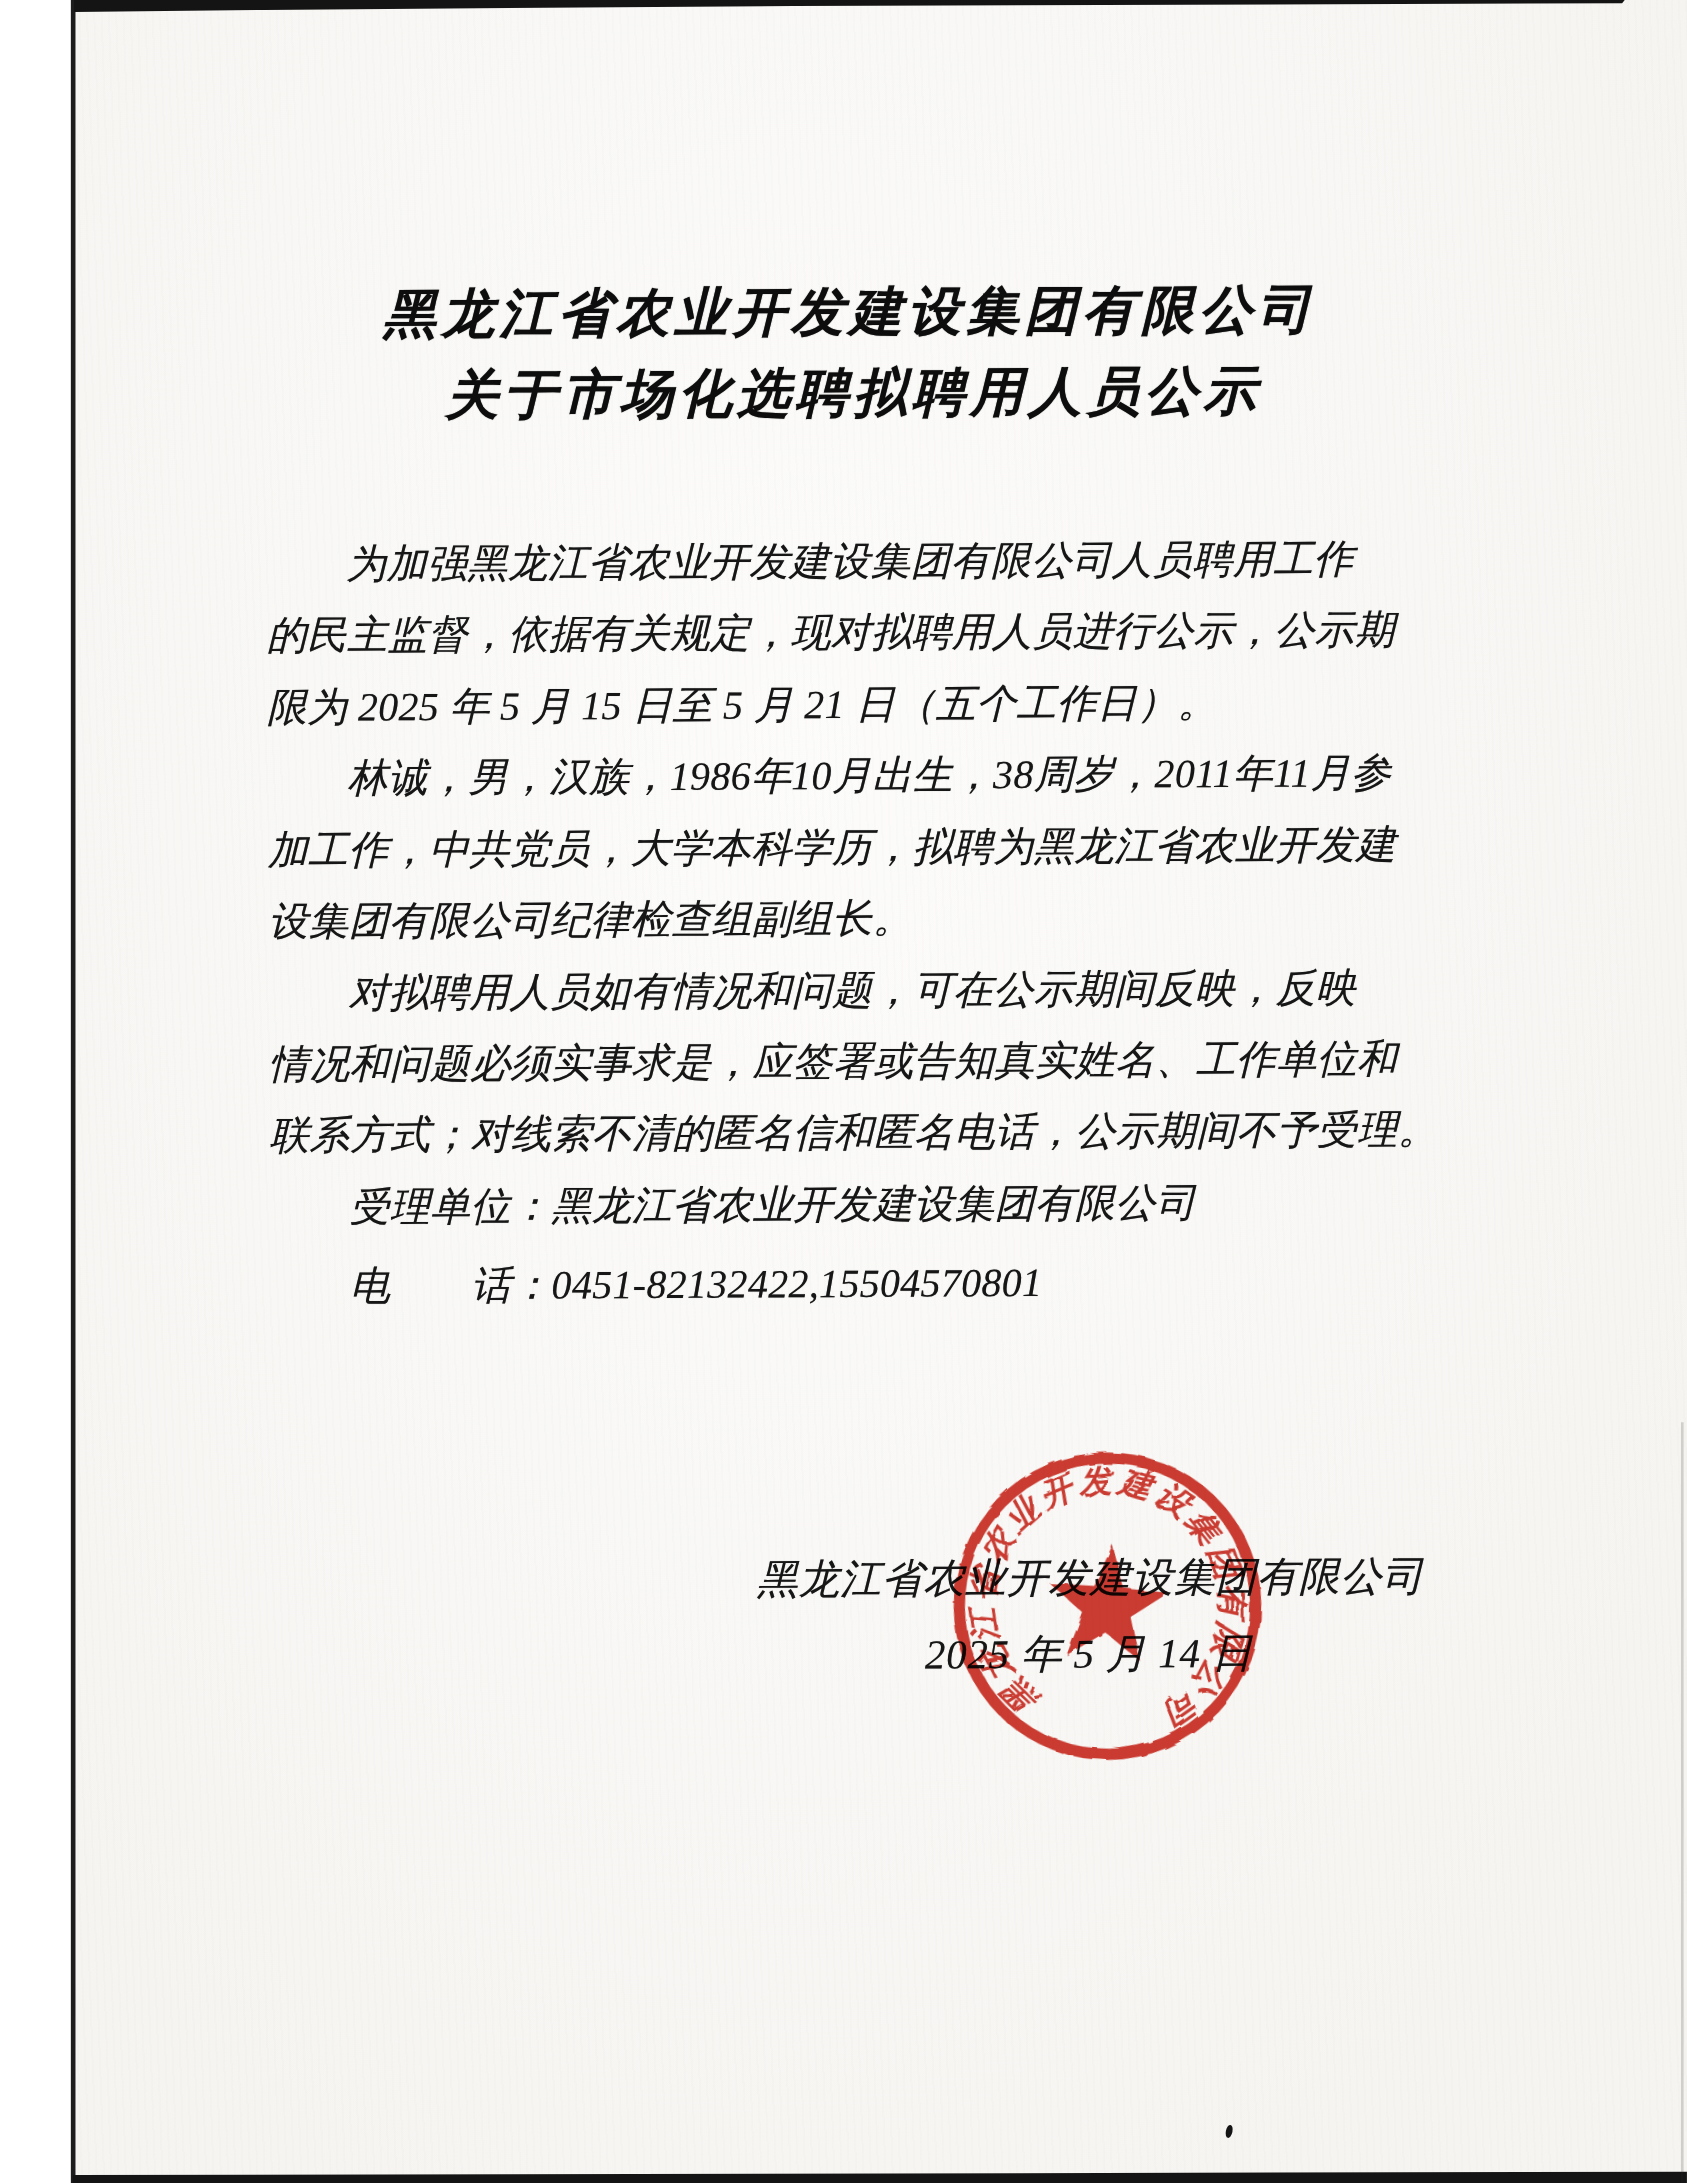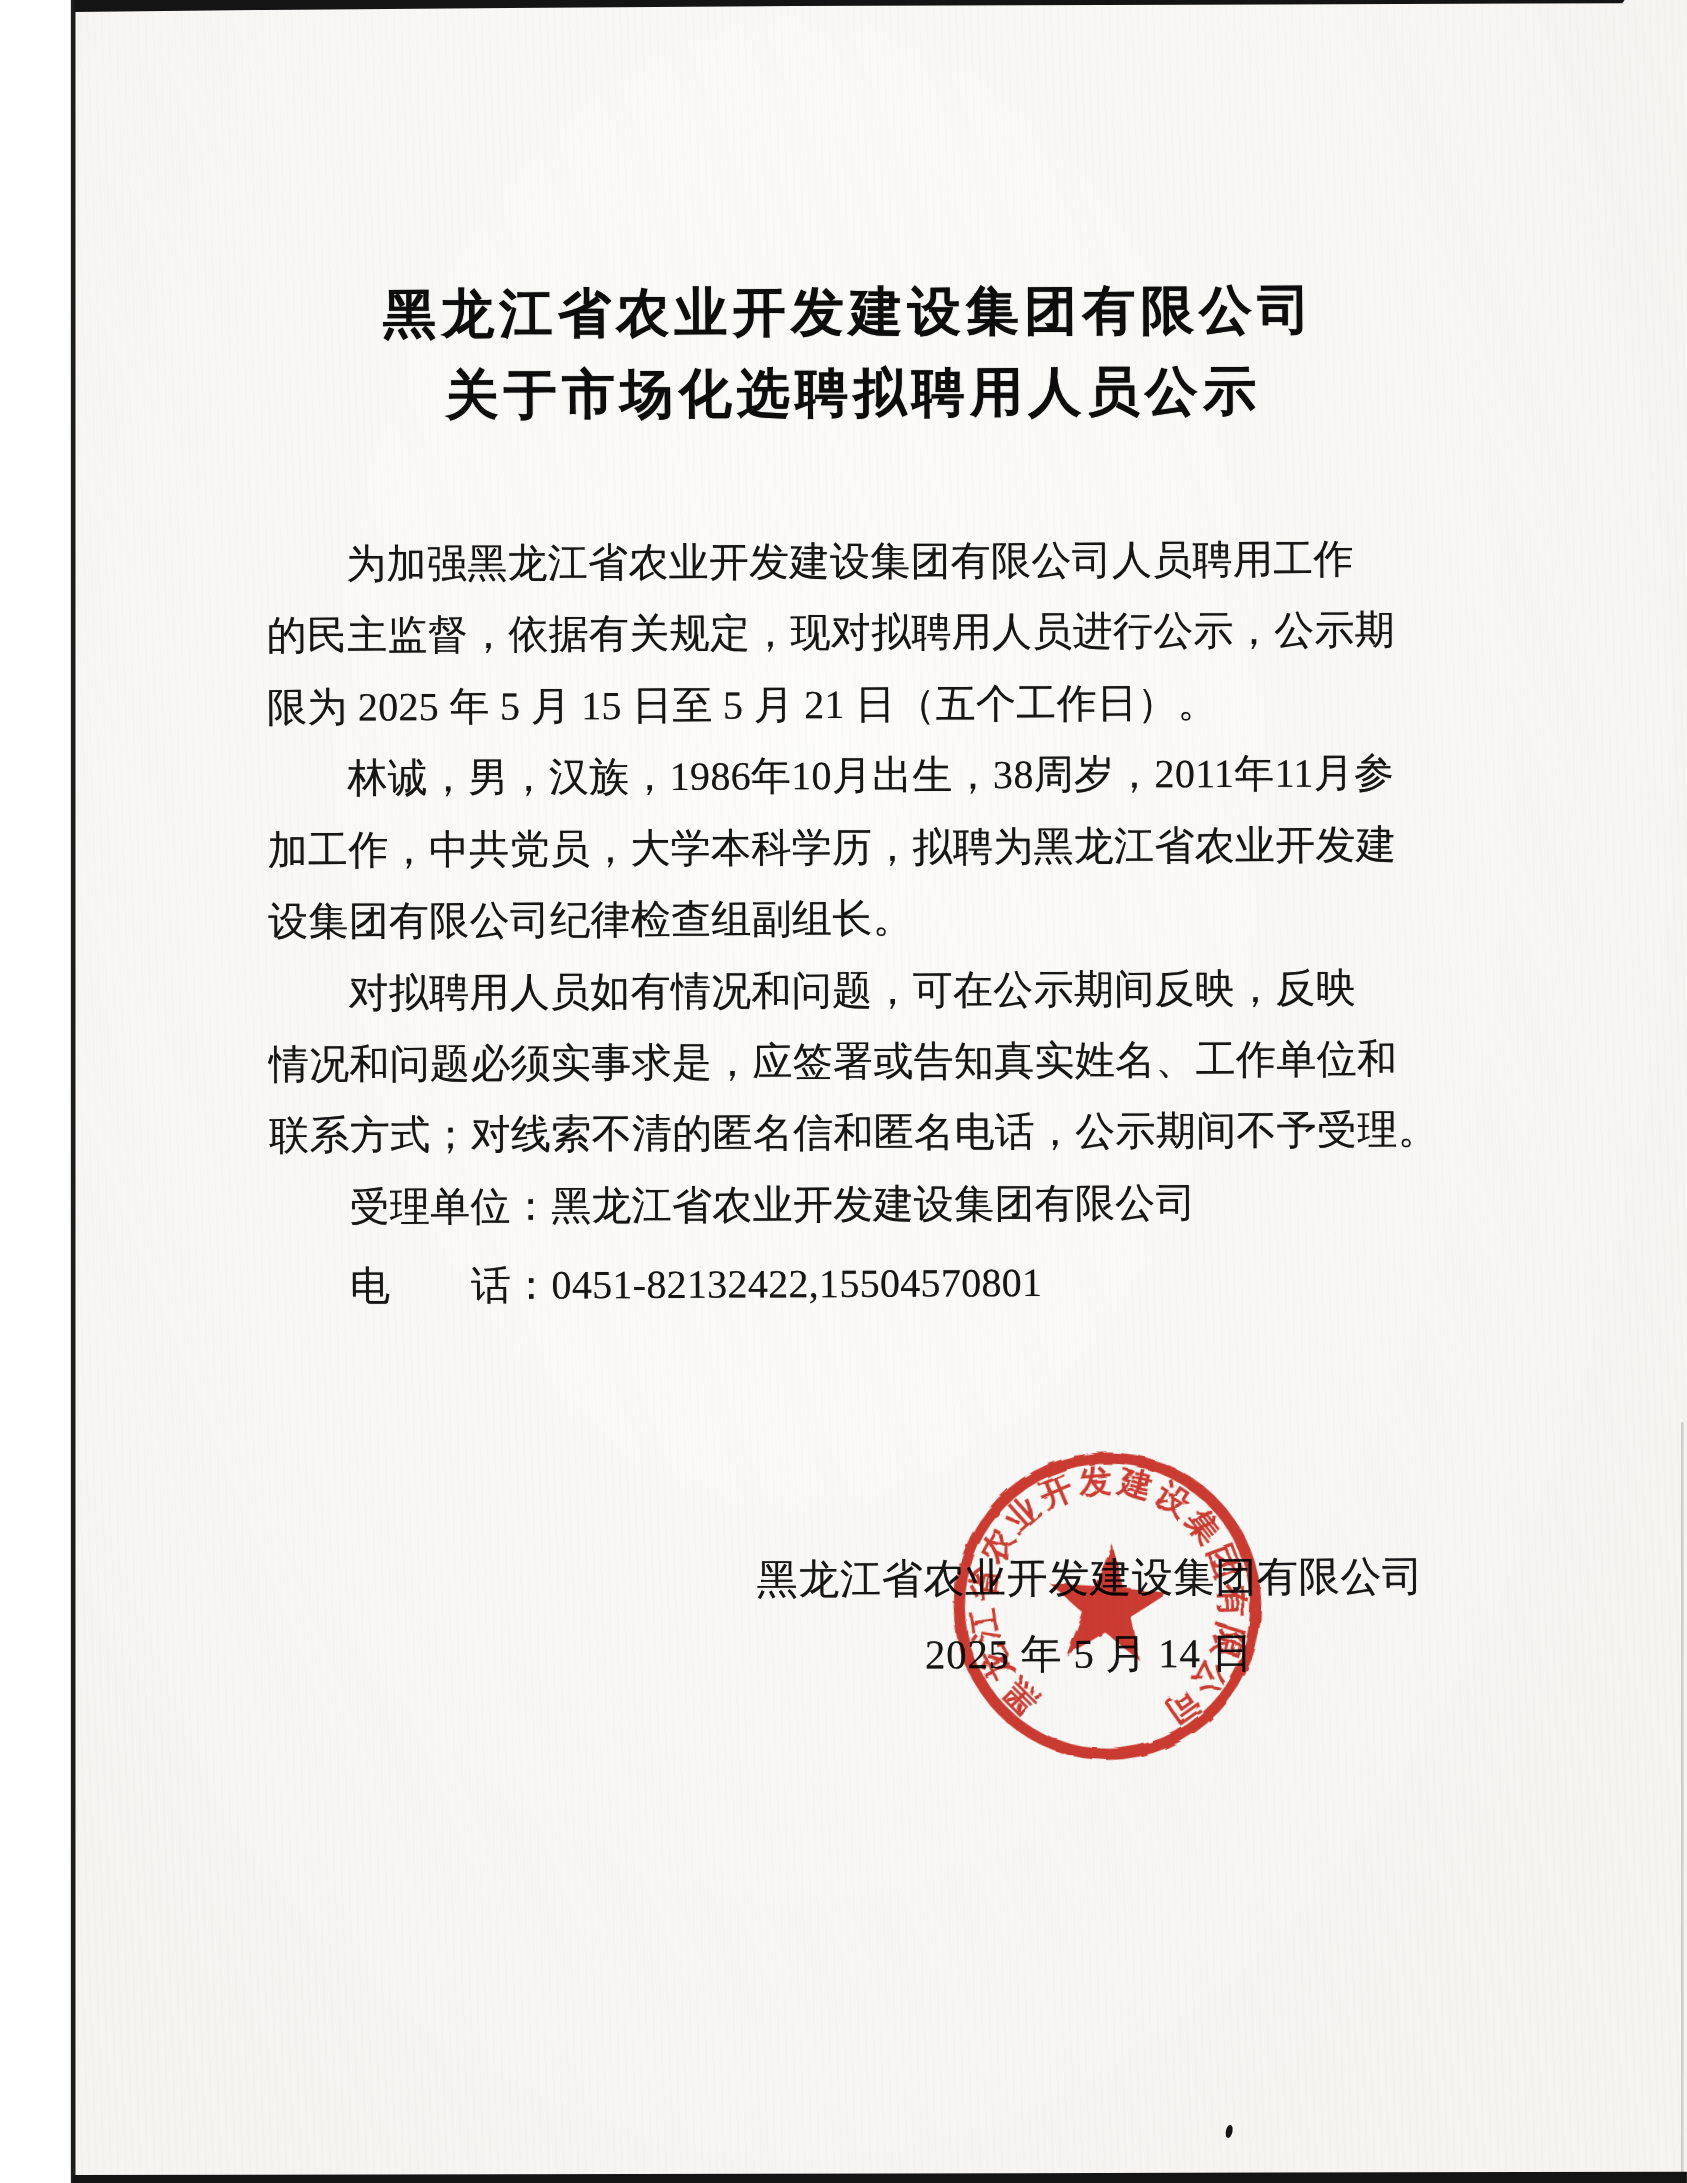--- a/index.html
+++ b/index.html
@@ -1,18 +1,18 @@
 <!DOCTYPE html>
 <html style="font-size:10.6px"><head>
 <meta charset="utf-8">
 <style>
   html,body{margin:0;padding:0;background:#ffffff;}
   .page{
     position:relative;width:1687px;height:2183px;background:#ffffff;
-    overflow:hidden;font-family:"Liberation Serif","DejaVu Serif",serif;
+    overflow:hidden;font-family:"Liberation Serif","DejaVu Serif",serif;font-style:italic;
   }
   
   .paper{
     position:absolute;left:74px;top:0;width:1613px;height:2183px;
     background-color:#f8f7f4;
     background-image:
       repeating-linear-gradient(88deg, rgba(110,110,100,0.015) 0 2px, rgba(0,0,0,0) 2px 7.3px),
       radial-gradient(ellipse at 45% 35%, rgba(255,255,255,0.6) 0%, rgba(0,0,0,0.012) 80%);
   }
   .content{position:absolute;left:0;top:0;width:1687px;height:2183px;transform:rotate(-0.3deg);}

